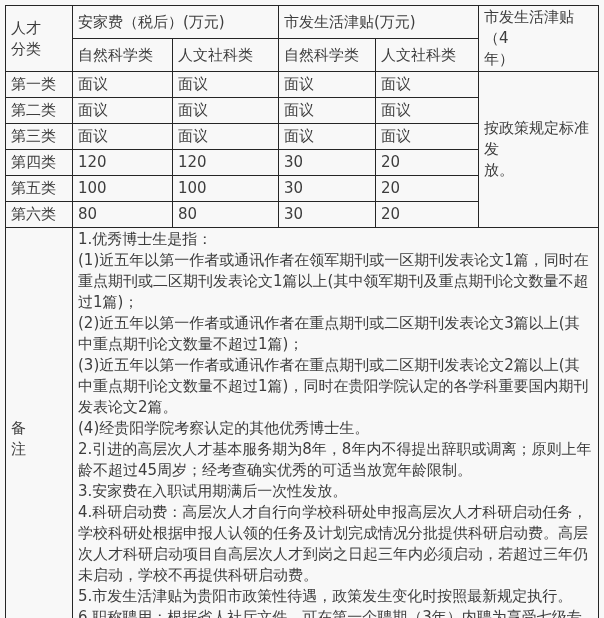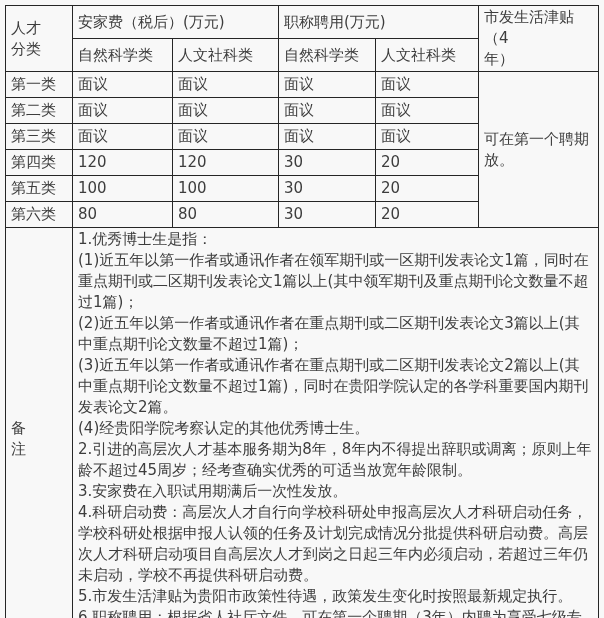--- a/index.html
+++ b/index.html
@@ -51,38 +51,38 @@
     <col style="width:106px">
     <col style="width:97px">
     <col style="width:103px">
     <col style="width:120px">
   </colgroup>
   <tbody>
     <tr class="r">
       <td rowspan="2" class="pre mid">人才
 分类</td>
       <td colspan="2">安家费（税后）(万元)</td>
-      <td colspan="2">职称聘用(万元)</td>
+      <td colspan="2">市发生活津贴(万元)</td>
       <td rowspan="2" class="pre mid">市发生活津贴（4
 年）</td>
     </tr>
     <tr class="r">
       <td>自然科学类</td>
       <td>人文社科类</td>
       <td>自然科学类</td>
       <td>人文社科类</td>
     </tr>
 
     <tr class="r">
       <td>第一类</td>
       <td>面议</td>
       <td>面议</td>
       <td>面议</td>
       <td>面议</td>
-      <td rowspan="6" class="pre mid">可在第一个聘期
+      <td rowspan="6" class="pre mid">按政策规定标准发
 放。</td>
     </tr>
     <tr class="r">
       <td>第二类</td>
       <td>面议</td>
       <td>面议</td>
       <td>面议</td>
       <td>面议</td>
     </tr>
     <tr class="r">

